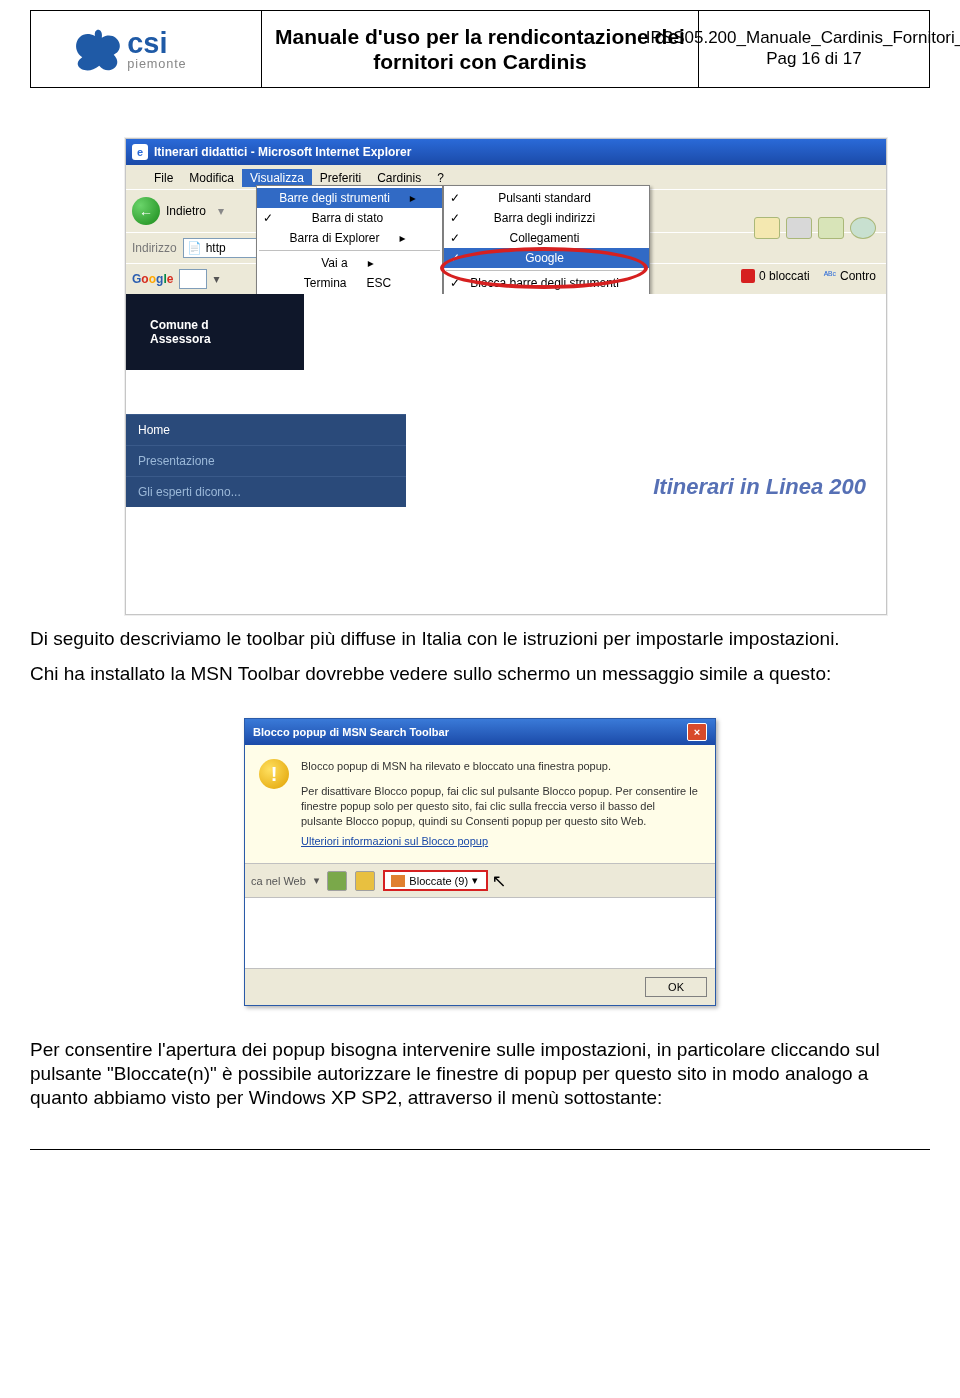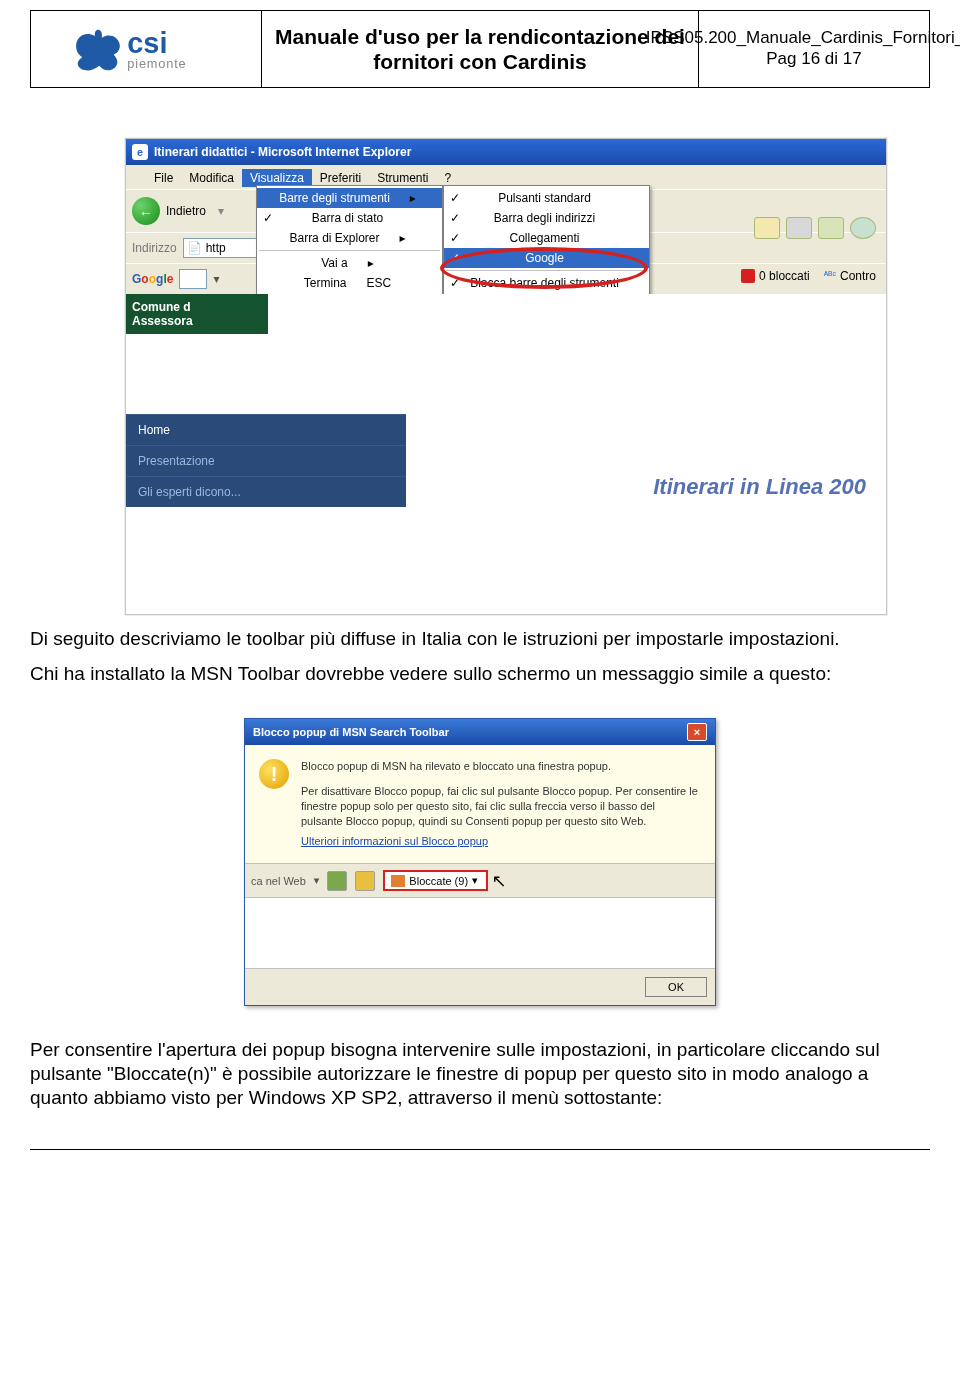--- a/index.html
+++ b/index.html
@@ -80,21 +80,21 @@
   .ie-google {
     background:#ece9d8;border-top:1px solid #fff;display:flex;align-items:center;gap:6px;padding:3px 6px;height:24px;
   }
   .gbadge{font-weight:bold;}
   .g-blue{color:#2a5db0;} .g-red{color:#d62d20;} .g-yel{color:#ffa700;} .g-grn{color:#008744;}
   .gbox{background:#fff;border:1px solid #7f9db9;width:26px;height:18px;}
 
   .ie-content {
     position:relative; height:320px; overflow:hidden; background:#fff;
   }
-  .red-panel{background:#14532d;color:#fff;width:130px;position:absolute;left:0;top:0;padding:6px;font-weight:bold;font-size:12px;line-height:1.2;}
+  .red-panel{background:#0f172a;color:#fff;width:130px;position:absolute;left:0;top:0;padding:24px;font-weight:bold;font-size:12px;line-height:1.2;}
   .nav-panel{position:absolute;left:0;top:120px;width:280px;background:#2a4a7a;color:#9bb8d8;}
   .nav-panel .nrow{padding:8px 12px;border-top:1px solid #3a5a8a;font-size:12px;}
   .nav-panel .nrow.home{color:#fff;}
   .itin{position:absolute;right:20px;top:180px;color:#5670b5;font-size:22px;font-weight:bold;font-style:italic;}
 
   .dropdown {
     position:absolute;
     background:#fff;
     border:1px solid #808080;
     box-shadow:2px 2px 3px rgba(0,0,0,0.3);
@@ -171,21 +171,21 @@
     <div class="ie-window">
       <div class="ie-titlebar">
         <span class="ie-logo">e</span>
         <span>Itinerari didattici - Microsoft Internet Explorer</span>
       </div>
       <div class="ie-menubar">
         <span class="mitem">File</span>
         <span class="mitem">Modifica</span>
         <span class="mitem active">Visualizza</span>
         <span class="mitem">Preferiti</span>
-        <span class="mitem">Strumenti</span>
+        <span class="mitem">Cardinis</span>
         <span class="mitem">?</span>
       </div>
       <div class="ie-toolbar">
         <span class="nav-btn nav-back">←</span>
         <span class="tb-label">Indietro</span>
         <span class="tb-dash">▾</span>
       </div>
       <div class="ie-addr">
         <span>Indirizzo</span>
         <span class="addr-input">

